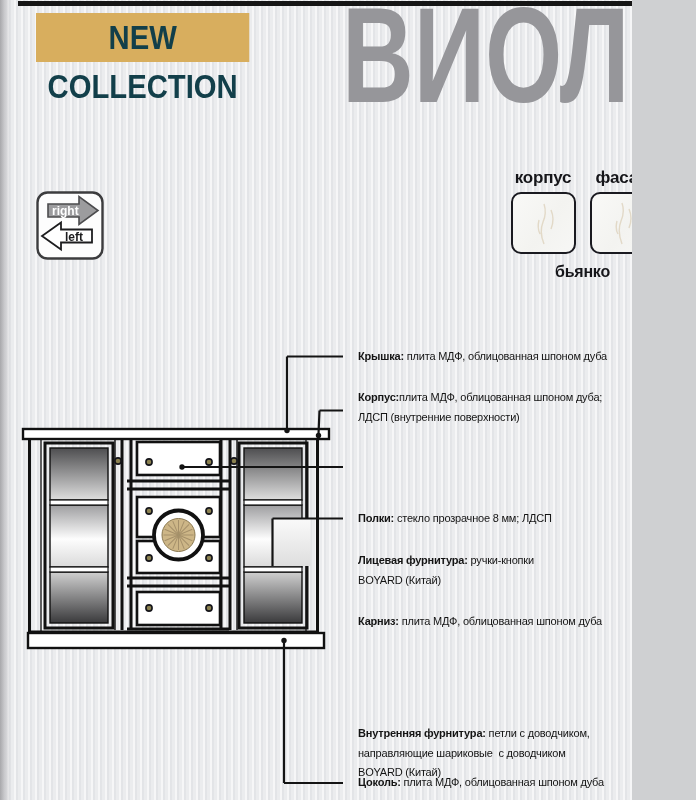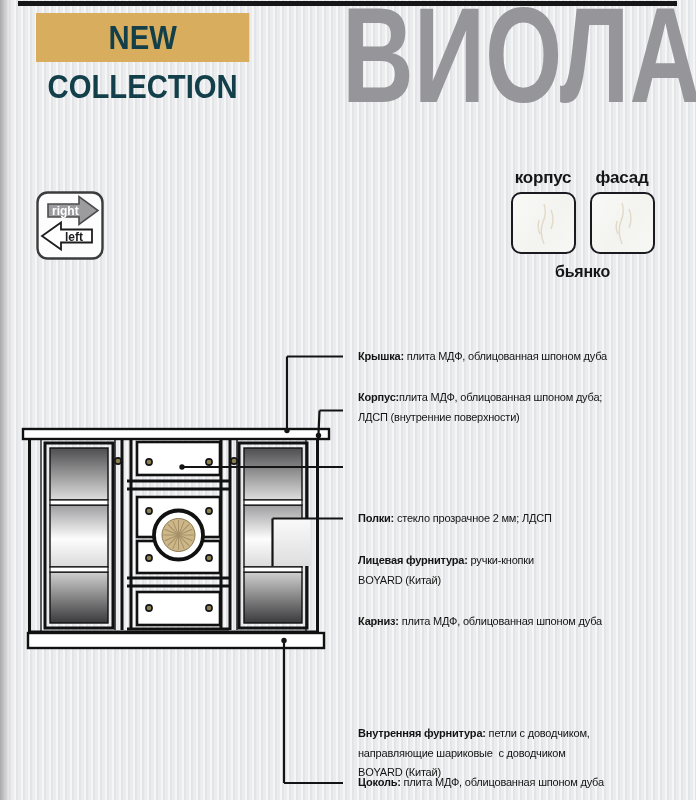--- a/index.html
+++ b/index.html
@@ -1,17 +1,17 @@
 <!DOCTYPE html>
 <html><head>
 <meta charset="utf-8">
 <style>
   html,body{margin:0;padding:0;background:#cfd0d2;}
   .page{
-    position:relative;width:696px;height:800px;overflow:hidden;
+    position:relative;width:632px;height:800px;overflow:hidden;
     font-family:"Liberation Sans","DejaVu Sans",sans-serif;
     background-color:#ebecee;
     background-image:
       repeating-linear-gradient(90deg,
         rgba(255,255,255,.55) 0px, rgba(255,255,255,.55) 2px,
         rgba(190,193,200,.18) 2px, rgba(190,193,200,.18) 4px,
         rgba(0,0,0,0) 4px, rgba(0,0,0,0) 7px);
   }
   .edge-shadow{
     position:absolute;left:0;top:0;width:11px;height:800px;
@@ -204,21 +204,21 @@
       <circle cx="284" cy="640.5" r="2.7"></circle>
     </g>
   </svg>
 
   <div class="spec" style="top:347px"><b>Крышка:</b><span> плита МДФ, облицованная шпоном дуба</span></div>
 
   <div class="spec" style="top:388px"><b>Корпус:</b><span>плита МДФ, облицованная шпоном дуба;
 ЛДСП (внутренние поверхности)</span></div>
 
 
-  <div class="spec" style="top:509px"><b>Полки:</b><span> стекло прозрачное 2 мм; ЛДСП</span></div>
+  <div class="spec" style="top:509px"><b>Полки:</b><span> стекло прозрачное 8 мм; ЛДСП</span></div>
 
   <div class="spec" style="top:551px"><b>Лицевая фурнитура:</b><span> ручки-кнопки
 BOYARD (Китай)</span></div>
 
   <div class="spec" style="top:612px"><b>Карниз:</b><span> плита МДФ, облицованная шпоном дуба</span></div>
 
 
   <div class="spec" style="top:724px"><b>Внутренняя фурнитура:</b><span> петли с доводчиком,
 направляющие шариковые  с доводчиком
 BOYARD (Китай)</span></div>

